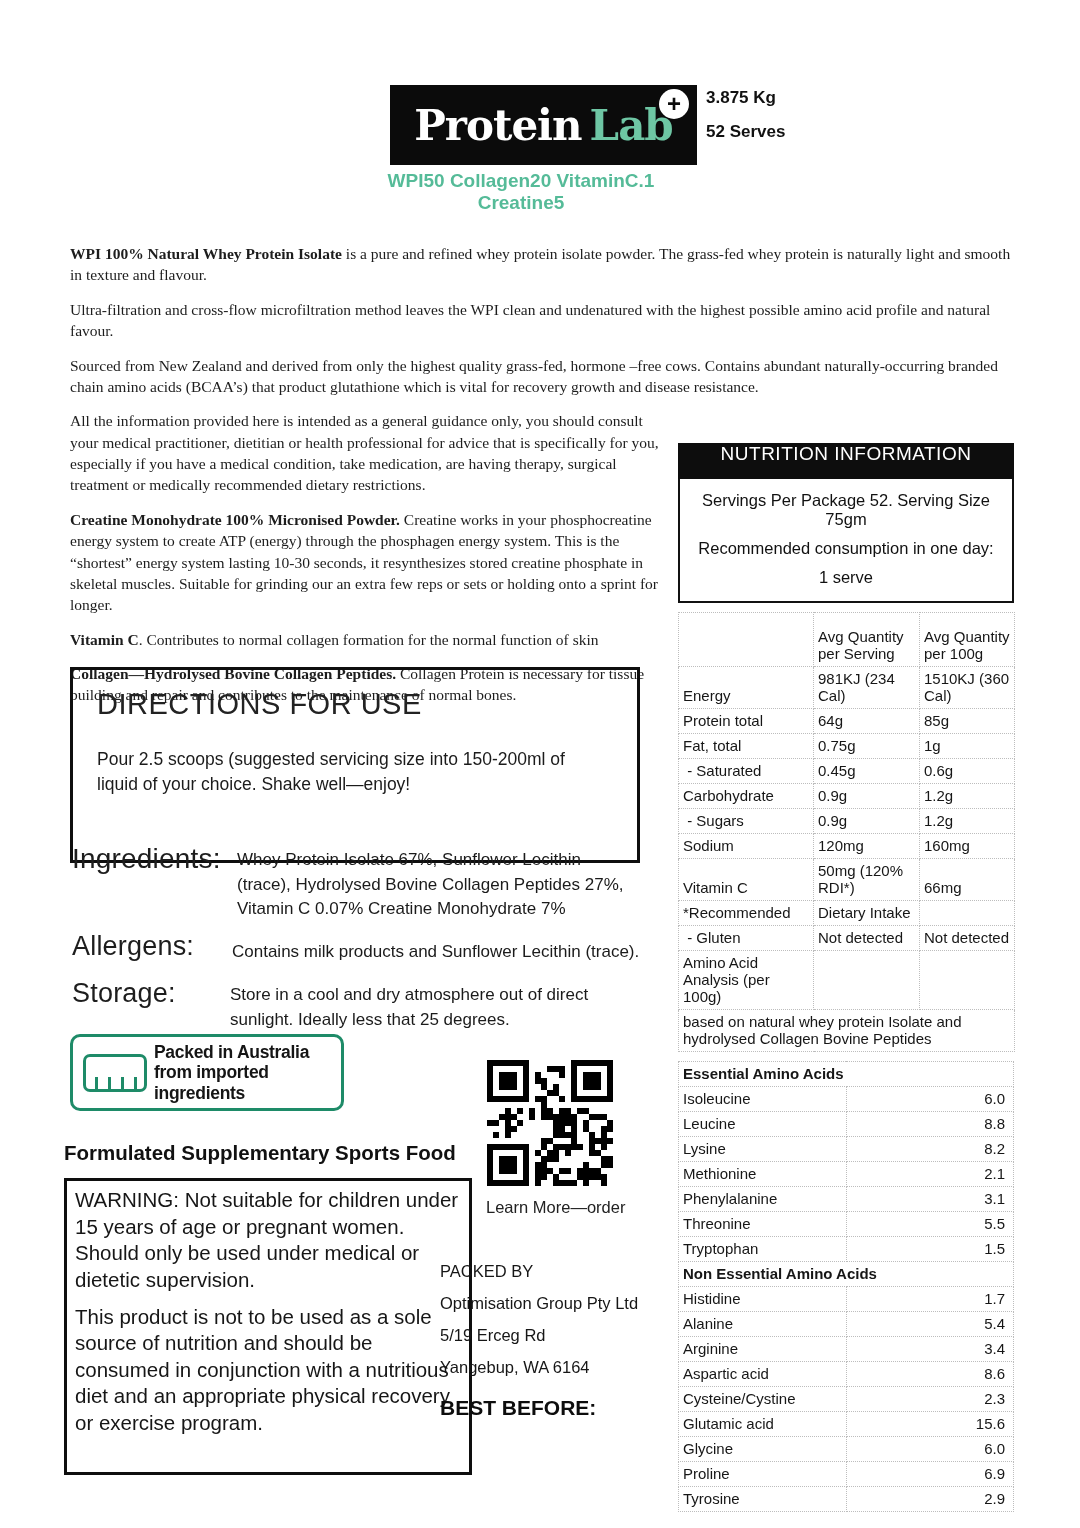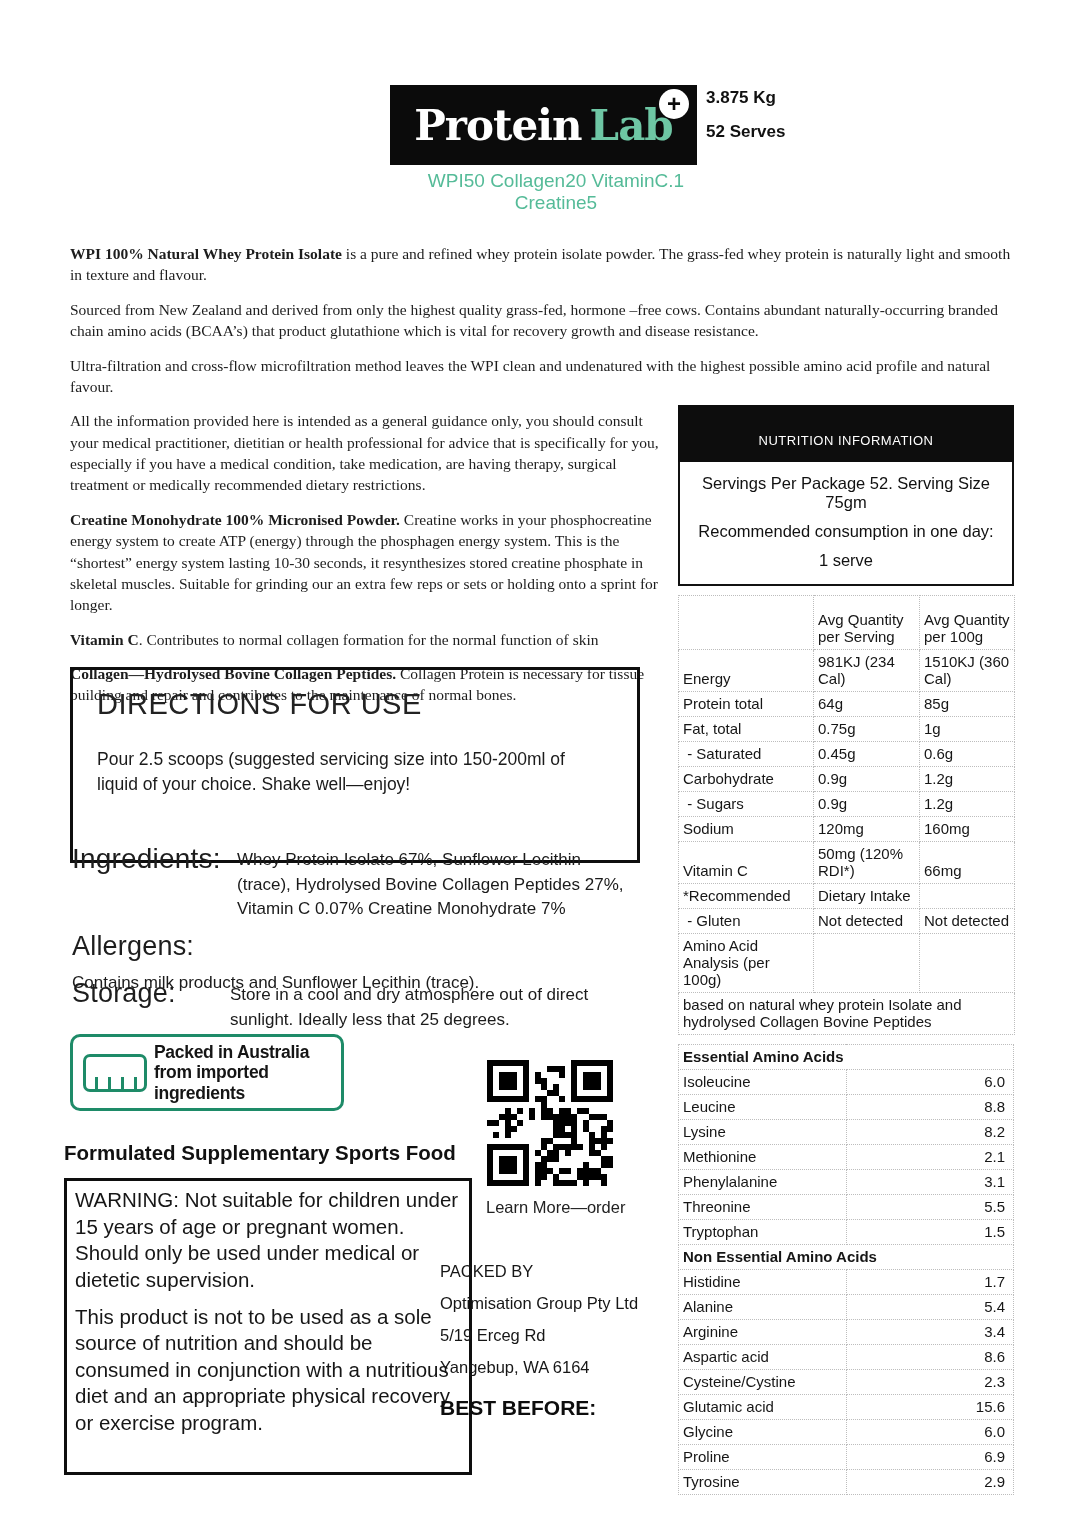--- a/index.html
+++ b/index.html
@@ -18,34 +18,34 @@
   .logo-part1 { color:#ffffff; }
   .logo-part2 { color:#6ec6a4; margin-left:8px; }
   .logo-plus {
     position:absolute; top:4px; right:8px; width:30px; height:30px; border-radius:50%;
     background:#ffffff; color:#0b0b0b; display:flex; align-items:center; justify-content:center;
     font-size:24px; font-weight:bold; line-height:1;
   }
   .header-meta { position:absolute; left:706px; top:88px; font-size:17px; font-weight:bold; color:#111; }
   .header-meta .line { margin-bottom:14px; }
   .subtitle {
-    position:absolute; left:396px; top:170px; width:320px; text-align:center;
-    color:#55bb98; font-weight:normal; font-size:19px;
+    position:absolute; left:361px; top:170px; width:320px; text-align:center;
+    color:#55bb98; font-weight:bold; font-size:19px;
   }
 
   
   .intro { position:absolute; left:70px; top:243px; width:948px; font-size:15.5px; line-height:1.38; color:#1d1d1d; }
   .intro p { margin-bottom:13px;font-family:Liberation Serif, serif; }
   .intro .narrow { width:596px; }
 
   
   .nut-panel { position:absolute; left:678px; top:405px; width:336px; }
   .nut-header {
-    background:#0d0d0d; color:#fff; text-align:center; font-size:13px;
-    padding:28px 0 14px; letter-spacing:0.5px;
+    background:#0d0d0d; color:#fff; text-align:center; font-size:19px;
+    padding:0 0 14px; letter-spacing:0.5px;margin-top:38px;
   }
   .nut-serving {
     border:2px solid #111; border-top:none; text-align:center; font-size:16.5px; color:#111;
     padding:12px 4px 14px;
   }
   .nut-serving .s-line { margin-top:10px; }
   .nut-serving .s-line:first-child { margin-top:0; }
   table.grid { border-collapse:collapse; width:336px; margin-top:9px; table-layout:fixed; }
   table.grid td { border:1px dotted #bdbdbd; font-size:15px; padding:3px 4px 4px; vertical-align:bottom; color:#161616; }
   .nut-table .c1 { width:135px; white-space:pre-wrap; }
@@ -66,21 +66,21 @@
   .directions h2 { font-size:29px; font-weight:500; color:#222; letter-spacing:0.5px; }
   .directions .body { margin-top:26px; font-size:17.5px; line-height:1.45; width:500px; color:#1b1b1b; }
 
   
   .label-row { position:absolute; left:72px; display:flex; }
   .big-label { font-size:28px; color:#1d1d1d; letter-spacing:0.2px; }
   .label-text { font-size:17px; line-height:1.45; color:#1b1b1b; }
   .row-ingredients { top:843px; }
   .row-ingredients .big-label { width:165px; }
   .row-ingredients .label-text { width:395px; margin-top:5px; }
-  .row-allergens { top:931px;flex-direction:column; }
+  .row-allergens { top:931px; }
   .row-allergens .big-label { width:160px; font-size:27px; }
   .row-allergens .label-text { margin-top:9px; width:420px; }
   .row-storage { top:978px; }
   .row-storage .big-label { width:158px; font-size:27px; }
   .row-storage .label-text { margin-top:5px; width:370px; }
 
   
   .packed-badge {
     position:absolute; left:70px; top:1034px; width:274px; height:77px;
     border:3px solid #1e8b68; border-radius:10px; display:flex; align-items:center; padding:0 10px;
@@ -122,23 +122,23 @@
     <div class="line">3.875 Kg</div>
     <div class="line">52 Serves</div>
   </div>
   <div class="subtitle">WPI50 Collagen20 VitaminC.1 Creatine5</div>
 
   <div class="intro">
     <div>
 
         <p><strong>WPI 100% Natural Whey Protein Isolate</strong><span> is a pure and refined whey protein isolate powder. The grass-fed whey protein is naturally light and smooth in texture and flavour.</span></p>
 
+        <p><strong></strong><span>Ultra-filtration and cross-flow microfiltration method leaves the WPI clean and undenatured with the highest possible amino acid profile and natural favour.</span></p>
+
         <p><strong></strong><span>Sourced from New Zealand and derived from only the highest quality grass-fed, hormone –free cows. Contains abundant naturally-occurring branded chain amino acids (BCAA’s) that product glutathione which is vital for recovery growth and disease resistance.</span></p>
-
-        <p><strong></strong><span>Ultra-filtration and cross-flow microfiltration method leaves the WPI clean and undenatured with the highest possible amino acid profile and natural favour.</span></p>
       </div>
     <div>
 
         <p class="narrow"><strong></strong><span>All the information provided here is intended as a general guidance only, you should consult your medical practitioner, dietitian or health professional for advice that is specifically for you, especially if you have a medical condition, take medication, are having therapy, surgical treatment or medically recommended dietary restrictions.</span></p>
 
         <p class="narrow"><strong>Creatine Monohydrate 100% Micronised Powder.</strong><span> Creatine works in your phosphocreatine energy system to create ATP (energy) through the phosphagen energy system. This is the “shortest” energy system lasting 10-30 seconds, it resynthesizes stored creatine phosphate in skeletal muscles. Suitable for grinding our an extra few reps or sets or holding onto a sprint for longer.</span></p>
 
         <p class="narrow"><strong>Vitamin C</strong><span>. Contributes to normal collagen formation for the normal function of skin</span></p>
 
         <p class="narrow"><strong>Collagen—Hydrolysed Bovine Collagen Peptides.</strong><span> Collagen Protein is necessary for tissue building and repair and contributes to the maintenance of normal bones.</span></p>

